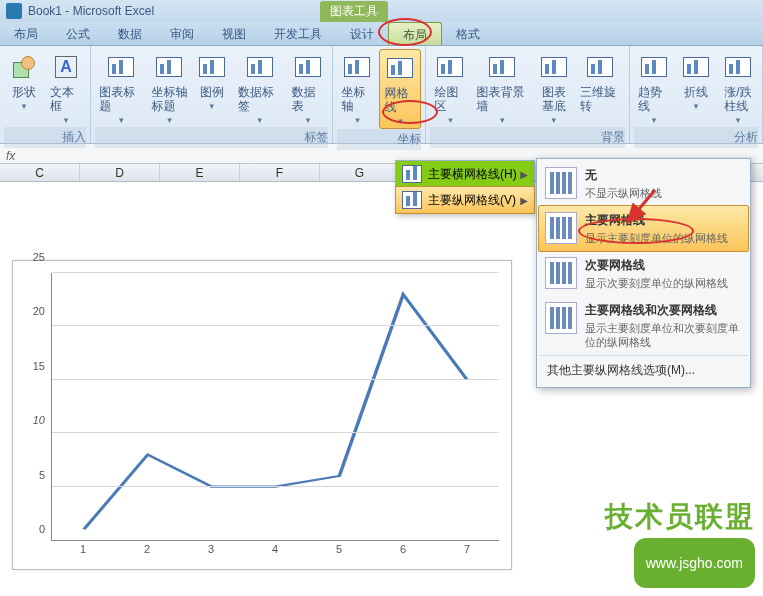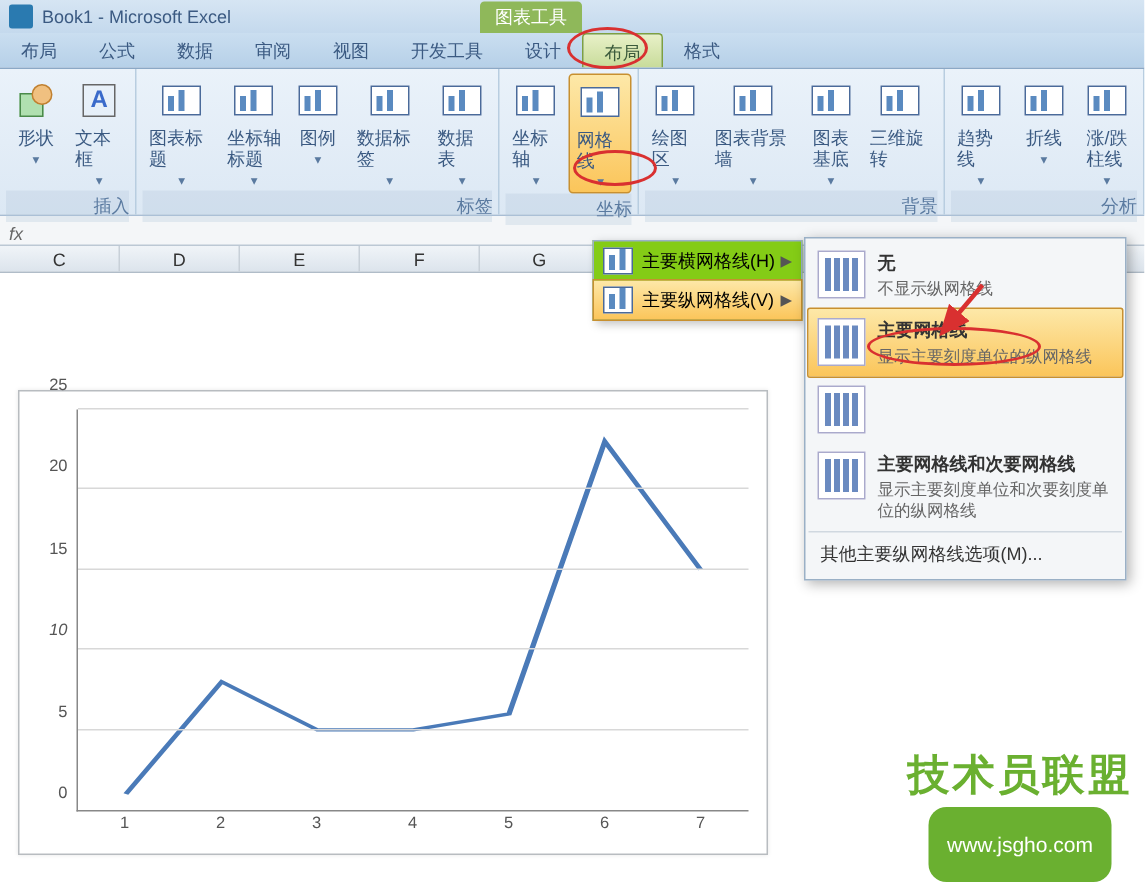--- a/index.html
+++ b/index.html
@@ -43,21 +43,21 @@
 .dropdown-main .dd-arrow{position:absolute;right:6px;font-size:10px;color:#555}
 .submenu{position:absolute;left:536px;top:158px;width:215px;background:#f4f6f8;border:1px solid #9ab0c6;box-shadow:2px 2px 8px rgba(0,0,0,.3);padding:2px}
 .submenu .sm-item{display:flex;padding:6px;cursor:pointer;border-radius:2px}
 .submenu .sm-item.hover{background:linear-gradient(#fde8a8,#fbc55a);border:1px solid #c89030;margin:-1px}
 .submenu .sm-ico{width:32px;height:32px;margin-right:8px;flex-shrink:0;border:1px solid #aac;background:#fff;position:relative}
 .submenu .sm-ico::after{content:"";position:absolute;left:4px;top:4px;width:4px;height:22px;background:#6a8ac0;box-shadow:6px 0 0 #6a8ac0,12px 0 0 #6a8ac0,18px 0 0 #6a8ac0}
 .submenu .sm-txt .sm-title{font-weight:bold;color:#333;margin-bottom:2px}
 .submenu .sm-txt .sm-desc{color:#666;font-size:11px;line-height:14px}
 .submenu .sm-footer{padding:6px 8px;border-top:1px solid #d0d8e0;color:#333;cursor:pointer}
 .red-arrow{position:absolute;left:620px;top:188px;width:40px;height:40px;pointer-events:none}
-.watermark{position:absolute;right:8px;bottom:8px;text-align:center}
+.watermark{position:absolute;right:8px;bottom:8px;text-align:right}
 .watermark .wm-main{font-size:28px;font-weight:bold;color:#6ab030;letter-spacing:2px;text-shadow:1px 1px 0 #fff}
 .watermark .wm-url{background:#6ab030;color:#fff;padding:17px 12px;border-radius:12px;font-size:14px;display:inline-block;margin-top:2px}
 .shape-ico{width:22px;height:22px;position:relative}
 .shape-ico::before{content:"";position:absolute;width:14px;height:14px;border:1px solid #4a8a4a;background:#b0e0b0;left:0;top:6px}
 .shape-ico::after{content:"";position:absolute;width:12px;height:12px;border:1px solid #c08030;background:#f0c080;border-radius:50%;right:0;top:0}
 .text-ico{width:22px;height:22px;border:1px solid #666;display:flex;align-items:center;justify-content:center;font-weight:bold;color:#3a6aca;font-size:16px}
 </style>
 </head>
 <body>
 
@@ -261,20 +261,24 @@
   </div>
   <div class="sm-item hover">
     <div class="sm-ico"></div>
     <div class="sm-txt">
         <div class="sm-title">主要网格线</div>
         <div class="sm-desc">显示主要刻度单位的纵网格线</div>
       </div>
   </div>
   <div class="sm-item">
     <div class="sm-ico"></div>
+    <div class="sm-txt">
+        <div class="sm-title">次要网格线</div>
+        <div class="sm-desc">显示次要刻度单位的纵网格线</div>
+      </div>
   </div>
   <div class="sm-item">
     <div class="sm-ico"></div>
     <div class="sm-txt">
         <div class="sm-title">主要网格线和次要网格线</div>
         <div class="sm-desc">显示主要刻度单位和次要刻度单位的纵网格线</div>
       </div>
   </div>
   <div class="sm-footer">其他主要纵网格线选项(M)...</div>
 </div>

